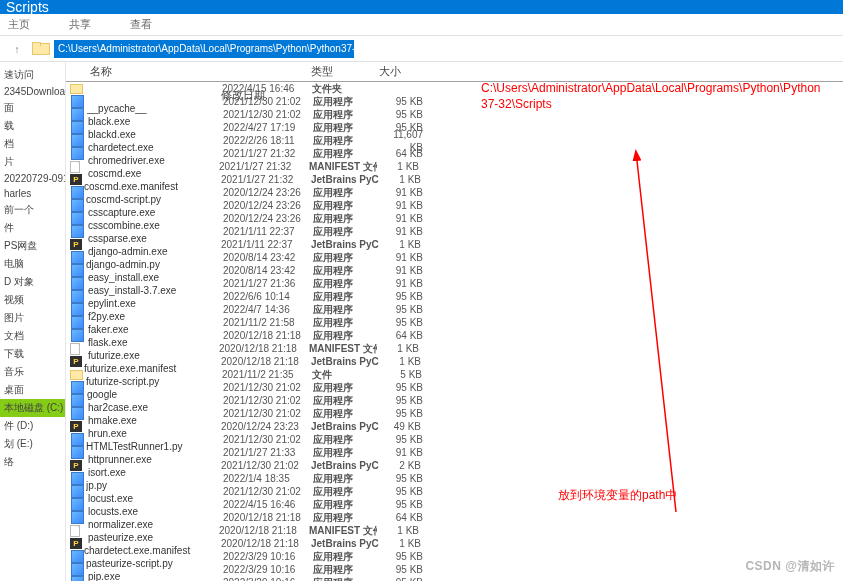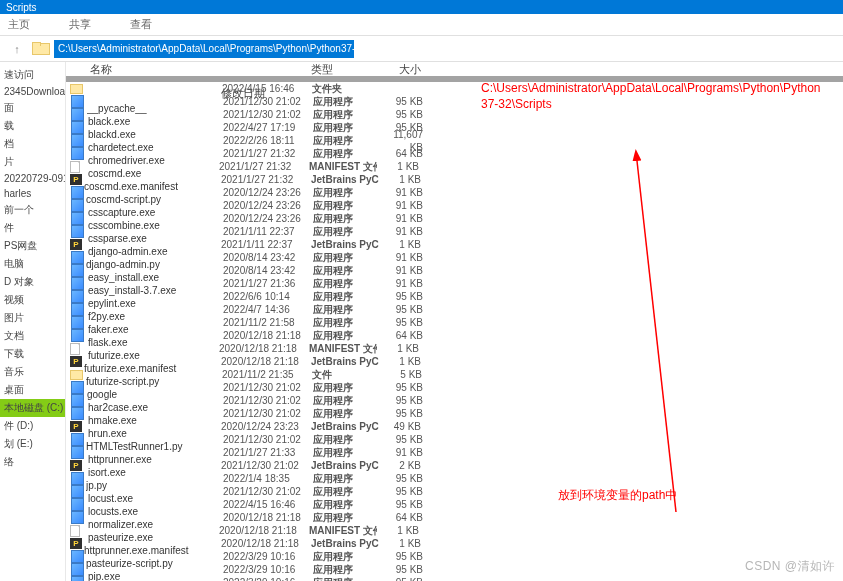--- a/index.html
+++ b/index.html
@@ -13,21 +13,21 @@
     background: #fff;
     position: relative;
   }
   .title-bar {
     height: 14px;
     background: #0078d7;
     color: #fff;
     display: flex;
     align-items: center;
     padding-left: 6px;
-    font-size: 10px;
+    font-size: 14px;
   }
   .menu-bar {
     height: 22px;
     background: #fff;
     border-bottom: 1px solid #e0e0e0;
     display: flex;
     align-items: center;
     padding-left: 4px;
     gap: 31px;
     color: #686868;
@@ -93,26 +93,26 @@
   .content {
     flex: 1;
     position: relative;
   }
   .col-headers {
     display: flex;
     height: 20px;
     align-items: center;
     font-size: 11px;
     color: #444;
-    border-bottom: 6px solid #a3a3a3;
+    border-bottom: 1px solid #a3a3a3;
   }
   .col-name { width: 155px; padding-left: 24px; }
   .col-date { width: 90px; margin-top: 48px; }
   .col-type { width: 68px; }
-  .col-size { width: 44px; text-align: right; padding-right: 2px; }
+  .col-size { width: 44px; padding-right: 2px; }
   .file-rows {
     overflow: hidden;
   }
   .row {
     display: flex;
     height: 13px;
     align-items: center;
     font-size: 10px;
     line-height: 13px;
     color: #333;
@@ -153,20 +153,21 @@
     position: absolute;
     left: 400px; top: 30px;
     pointer-events: none;
   }
   .watermark {
     position:absolute;
     right:8px; bottom:6px;
     color: rgba(120,120,120,0.55);
     font-size: 12px;
     letter-spacing: 0.5px;
+    font-weight: bold;
   }
 </style>
 </head>
 <body>
 
 <div class="title-bar">
   <span>Scripts</span>
 </div>
 
 <div class="menu-bar">
@@ -449,21 +450,21 @@
         </div>
         <div class="row">
           <span class="ic ic-exe"></span>
           <span class="c-name">pasteurize.exe</span>
           <span class="c-date">2020/12/18 21:18</span>
           <span class="c-type">应用程序</span>
           <span class="c-size">64 KB</span>
         </div>
         <div class="row">
           <span class="ic ic-txt"></span>
-          <span class="c-name">httprunner.exe.manifest</span>
+          <span class="c-name">chardetect.exe.manifest</span>
           <span class="c-date">2020/12/18 21:18</span>
           <span class="c-type">MANIFEST 文件</span>
           <span class="c-size">1 KB</span>
         </div>
         <div class="row">
           <span class="ic ic-py"></span>
           <span class="c-name">pasteurize-script.py</span>
           <span class="c-date">2020/12/18 21:18</span>
           <span class="c-type">JetBrains PyChar...</span>
           <span class="c-size">1 KB</span>

